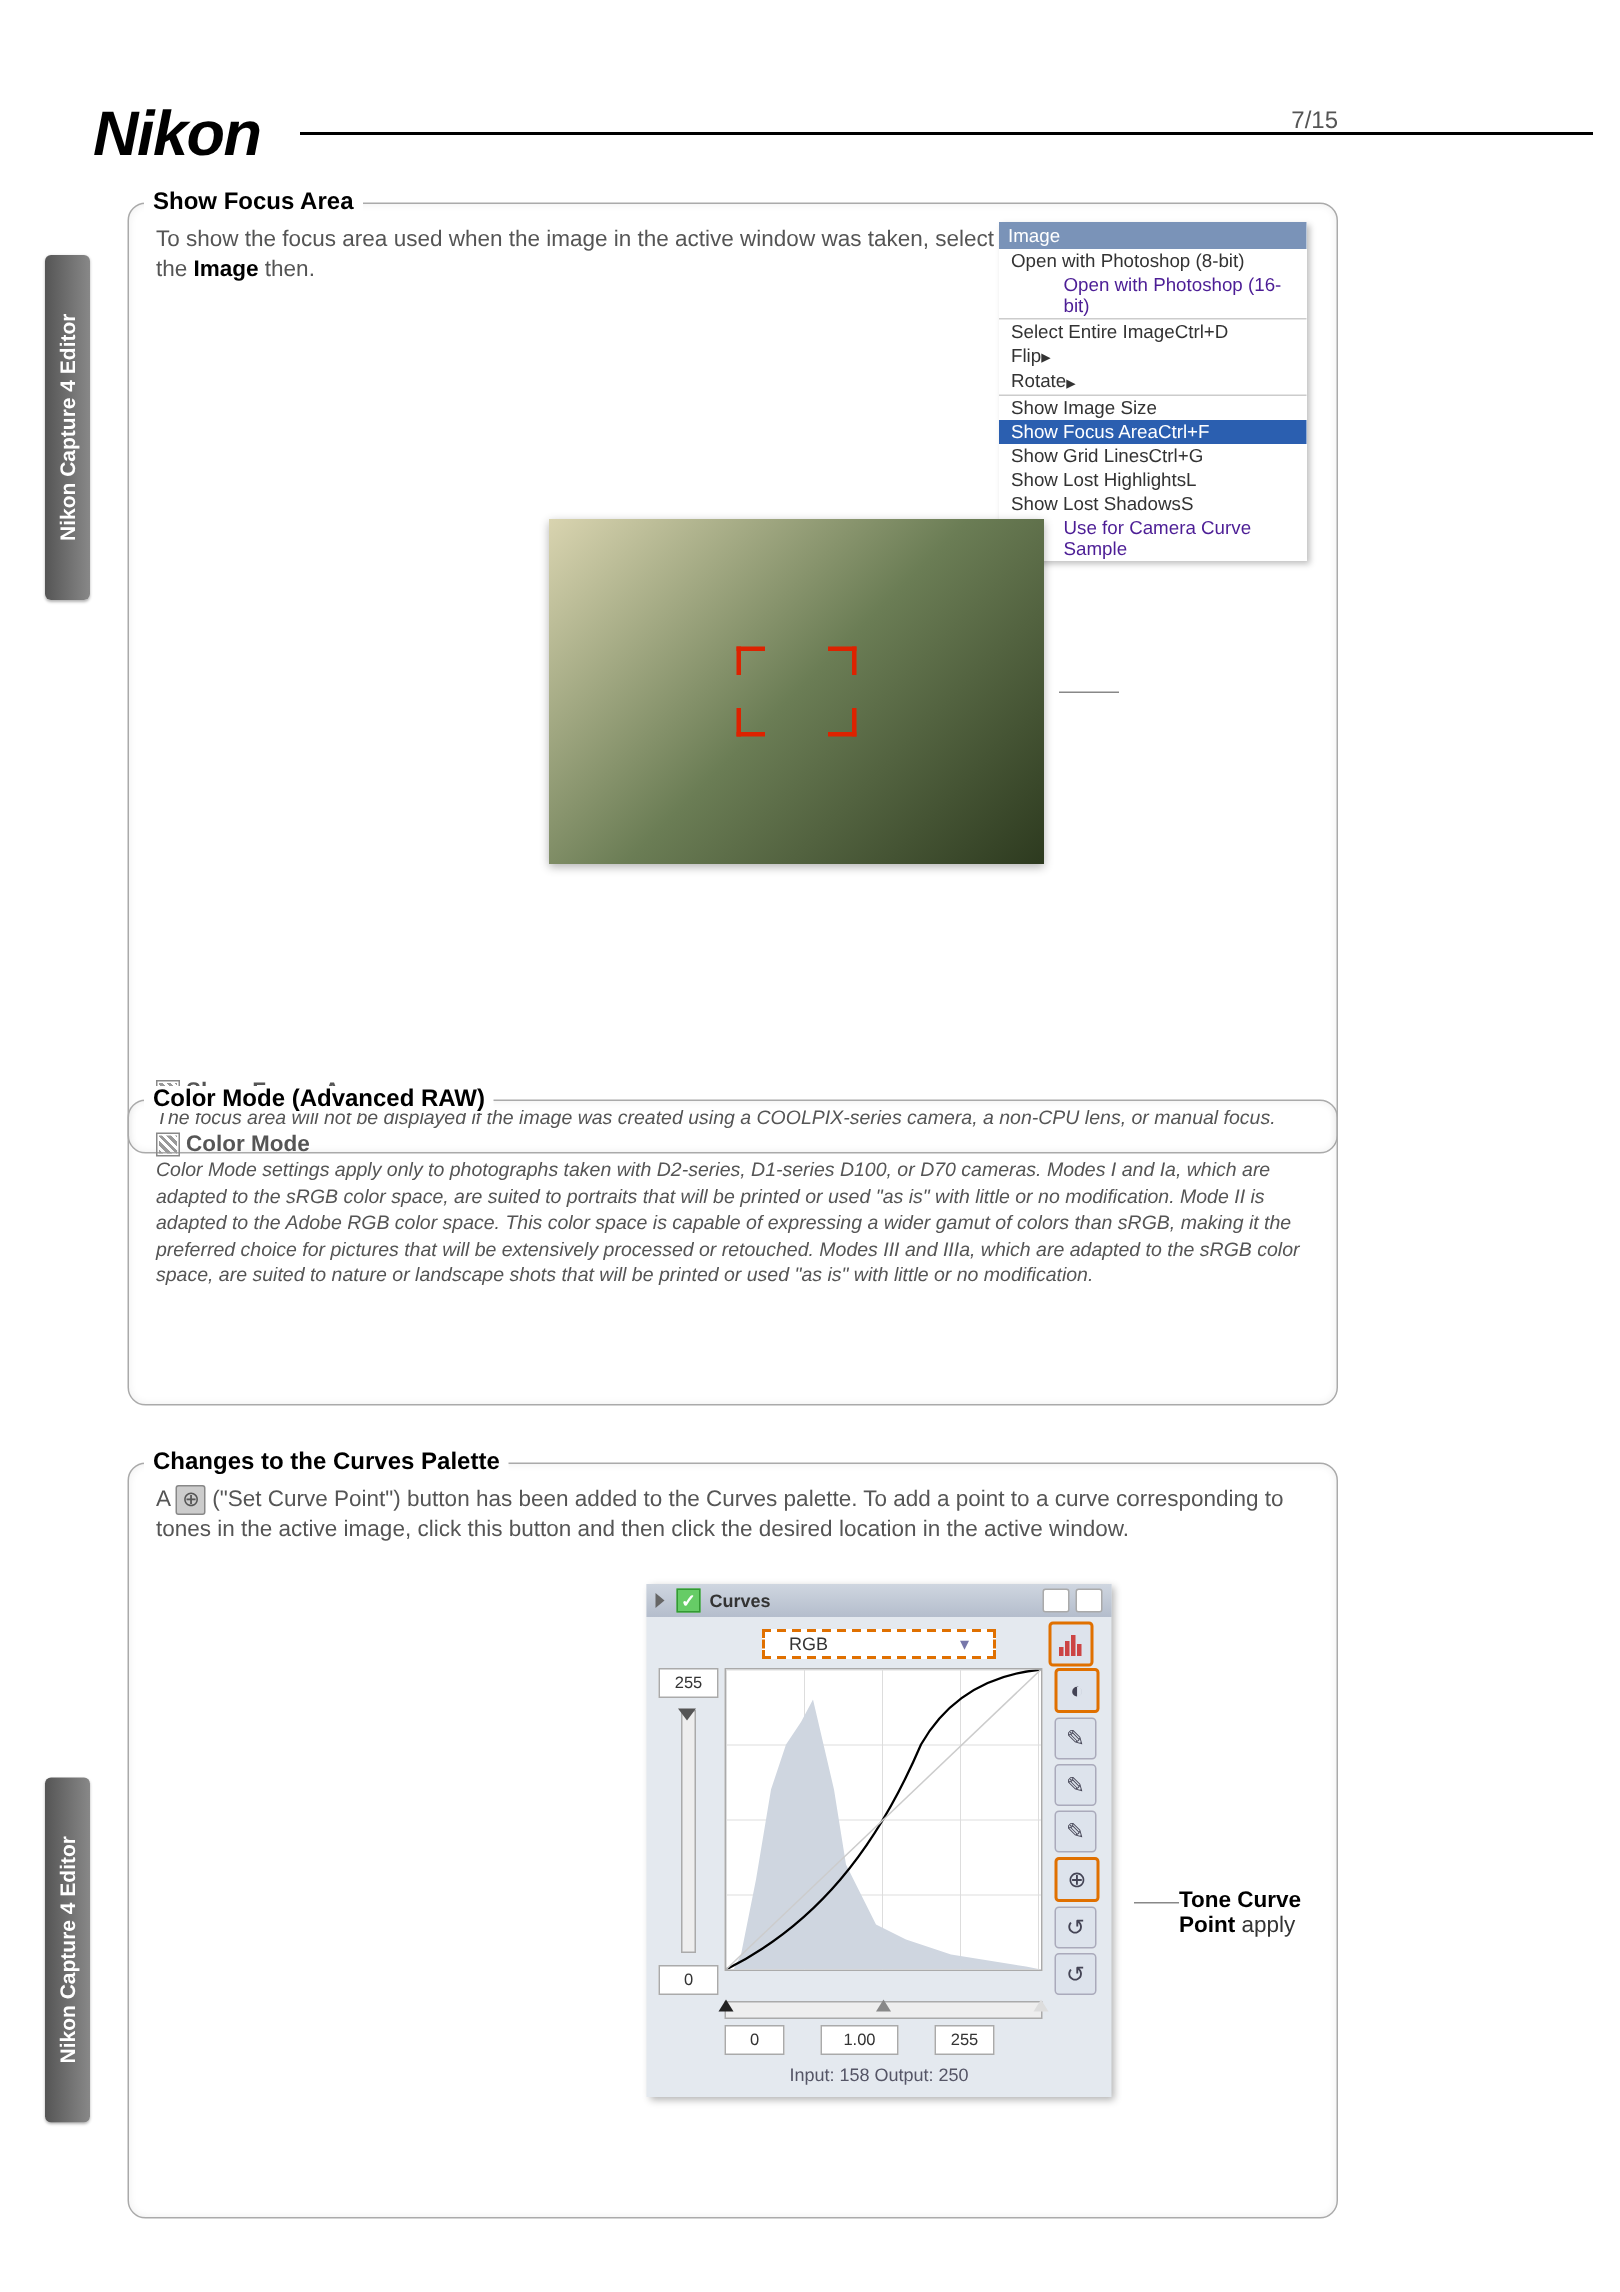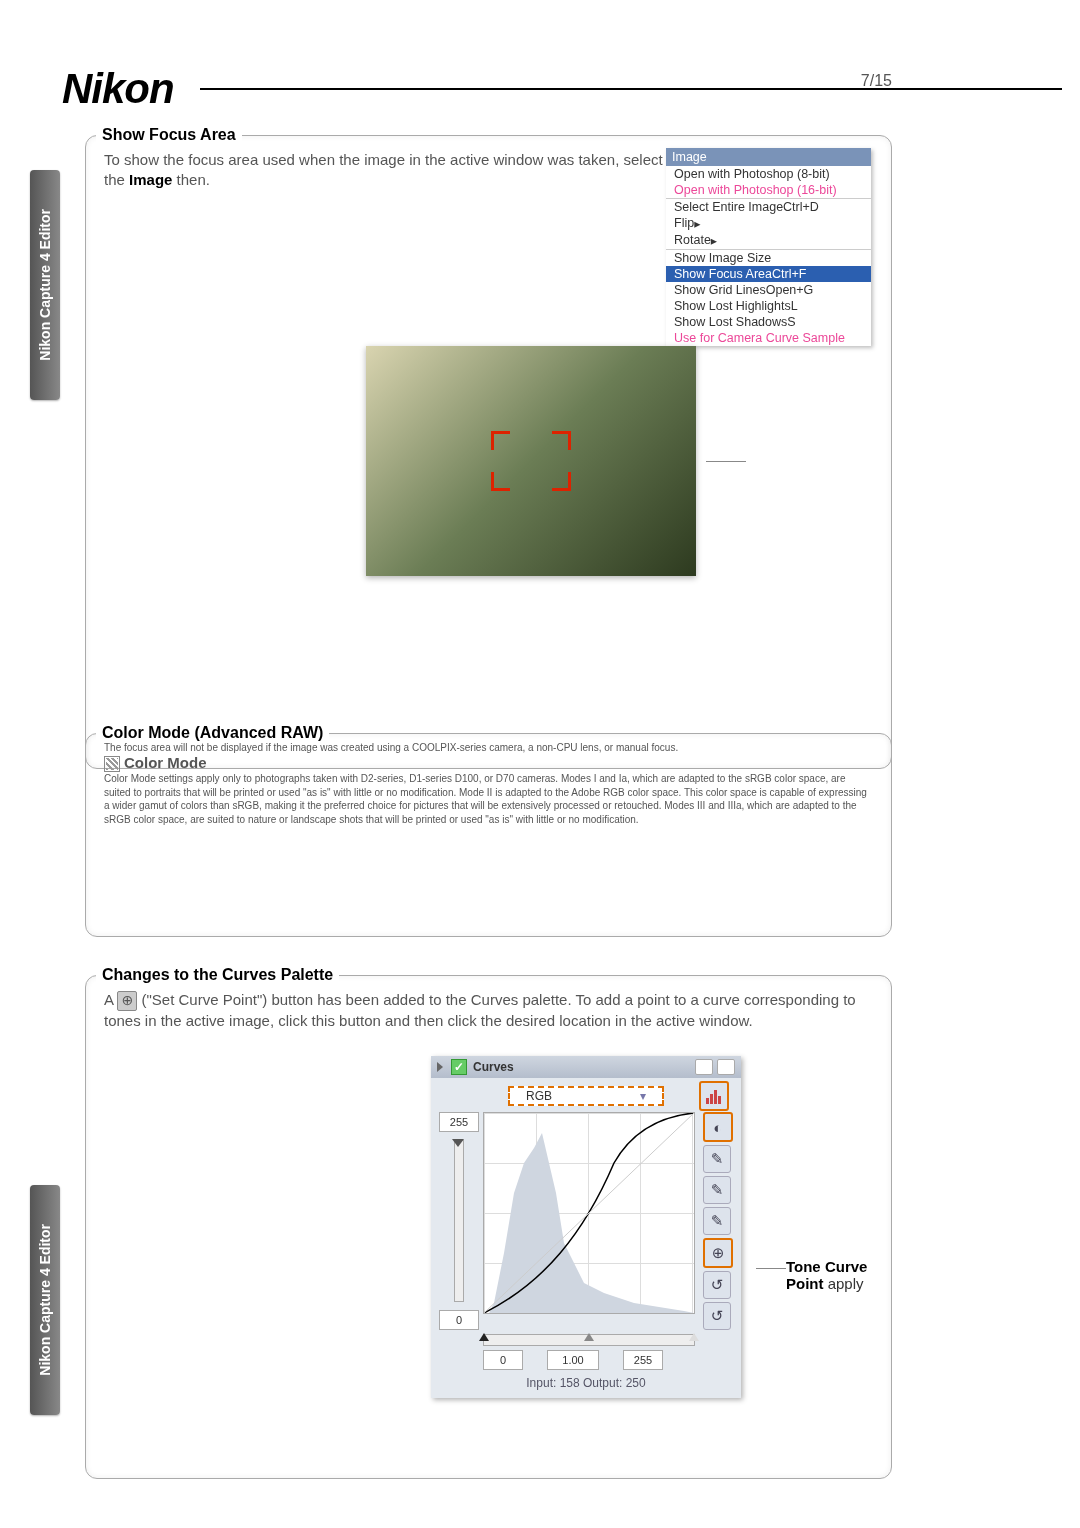--- a/index.html
+++ b/index.html
@@ -15,21 +15,21 @@
   .panel-title {position:absolute;top:-10px;left:10px;background:#fff;padding:0 6px;font-weight:bold;color:#000;font-size:16px;}
   .p-show {top:135px;height:600px;}
   .p-color {top:733px;height:170px;}
   .p-curves {top:975px;height:470px;}
   .bodytxt {font-size:15px;line-height:1.35;color:#555;}
   .bold {font-weight:bold;color:#000;}
   .menu {position:absolute;right:20px;top:12px;width:205px;font-size:12.5px;box-shadow:2px 2px 4px rgba(0,0,0,.25);}
   .menu-head {background:#7a93b8;color:#fff;padding:2px 6px;}
   .menu-sec {background:#fff;border-top:1px solid #ccc;}
   .menu-item {display:flex;justify-content:flex-start;padding:1px 8px;}
-  .menu-item.dis {color:#ec4899;}
+  .menu-item.dis {color:#4c1d95;margin-left:35px;}
   .menu-item.sel {background:#2b5fb0;color:#fff;}
   .photo {position:absolute;left:280px;top:210px;width:330px;height:230px;background:linear-gradient(135deg,#d9d4b0 0%,#6b7d55 50%,#2d3a1f 100%);box-shadow:0 2px 6px rgba(0,0,0,.3);display:flex;align-items:center;justify-content:center;}
   .brackets {position:relative;width:80px;height:60px;}
   .br {position:absolute;width:16px;height:16px;border:3px solid #d20;}
   .br.tl{top:0;left:0;border-right:none;border-bottom:none;}
   .br.tr{top:0;right:0;border-left:none;border-bottom:none;}
   .br.bl{bottom:0;left:0;border-right:none;border-top:none;}
   .br.br2{bottom:0;right:0;border-left:none;border-top:none;}
   .caption {position:absolute;left:660px;top:300px;width:300px;font-size:15px;color:#444;}
   .lead {position:absolute;top:325px;left:620px;width:40px;height:1px;background:#888;}
@@ -48,21 +48,21 @@
   .cw-tools {float:right;display:flex;flex-direction:column;gap:3px;margin-left:8px;}
   .tool {width:26px;height:26px;background:#dde3ec;border:1px solid #aab;border-radius:3px;display:flex;align-items:center;justify-content:center;font-size:15px;color:#445;}
   .tool.hl {border:2px solid #e07000;}
   .graph {width:210px;height:200px;background:#fff;border:1px solid #aaa;position:relative;overflow:hidden;}
   .hist {position:absolute;inset:0;}
   .curve {position:absolute;inset:0;}
   .grid {position:absolute;inset:0;background:linear-gradient(#ddd 1px,transparent 1px) 0 0/100% 50px,linear-gradient(90deg,#ddd 1px,transparent 1px) 0 0/52px 100%;}
   .gbox {width:38px;height:18px;background:#fff;border:1px solid #aaa;text-align:center;font-size:11px;line-height:18px;}
   .tcaption {position:absolute;left:700px;top:282px;font-size:15px;}
   .tlead {position:absolute;top:292px;left:670px;width:30px;height:1px;background:#888;}
-  .textsmall {font-size:10px;line-height:1.35;color:#555;}
+  .textsmall {font-size:13px;line-height:1.35;color:#555;font-style:italic;}
   .cplus {display:inline-block;width:18px;height:18px;border:1px solid #888;background:#ccc;border-radius:2px;text-align:center;line-height:17px;font-size:14px;vertical-align:middle;color:#555;}
 </style>
 </head>
 <body>
 
 <div class="page">
   <div class="logo">Nikon</div>
   <div class="hr-top"></div>
   <div class="pagenum">7/15</div>
 
@@ -111,21 +111,21 @@
         <div class="menu-item">
             <span>Show Image Size</span>
             <span></span>
           </div>
         <div class="menu-item sel">
             <span>Show Focus Area</span>
             <span>Ctrl+F</span>
           </div>
         <div class="menu-item">
             <span>Show Grid Lines</span>
-            <span>Open+G</span>
+            <span>Ctrl+G</span>
           </div>
         <div class="menu-item">
             <span>Show Lost Highlights</span>
             <span>L</span>
           </div>
         <div class="menu-item">
             <span>Show Lost Shadows</span>
             <span>S</span>
           </div>
         <div class="menu-item dis">

